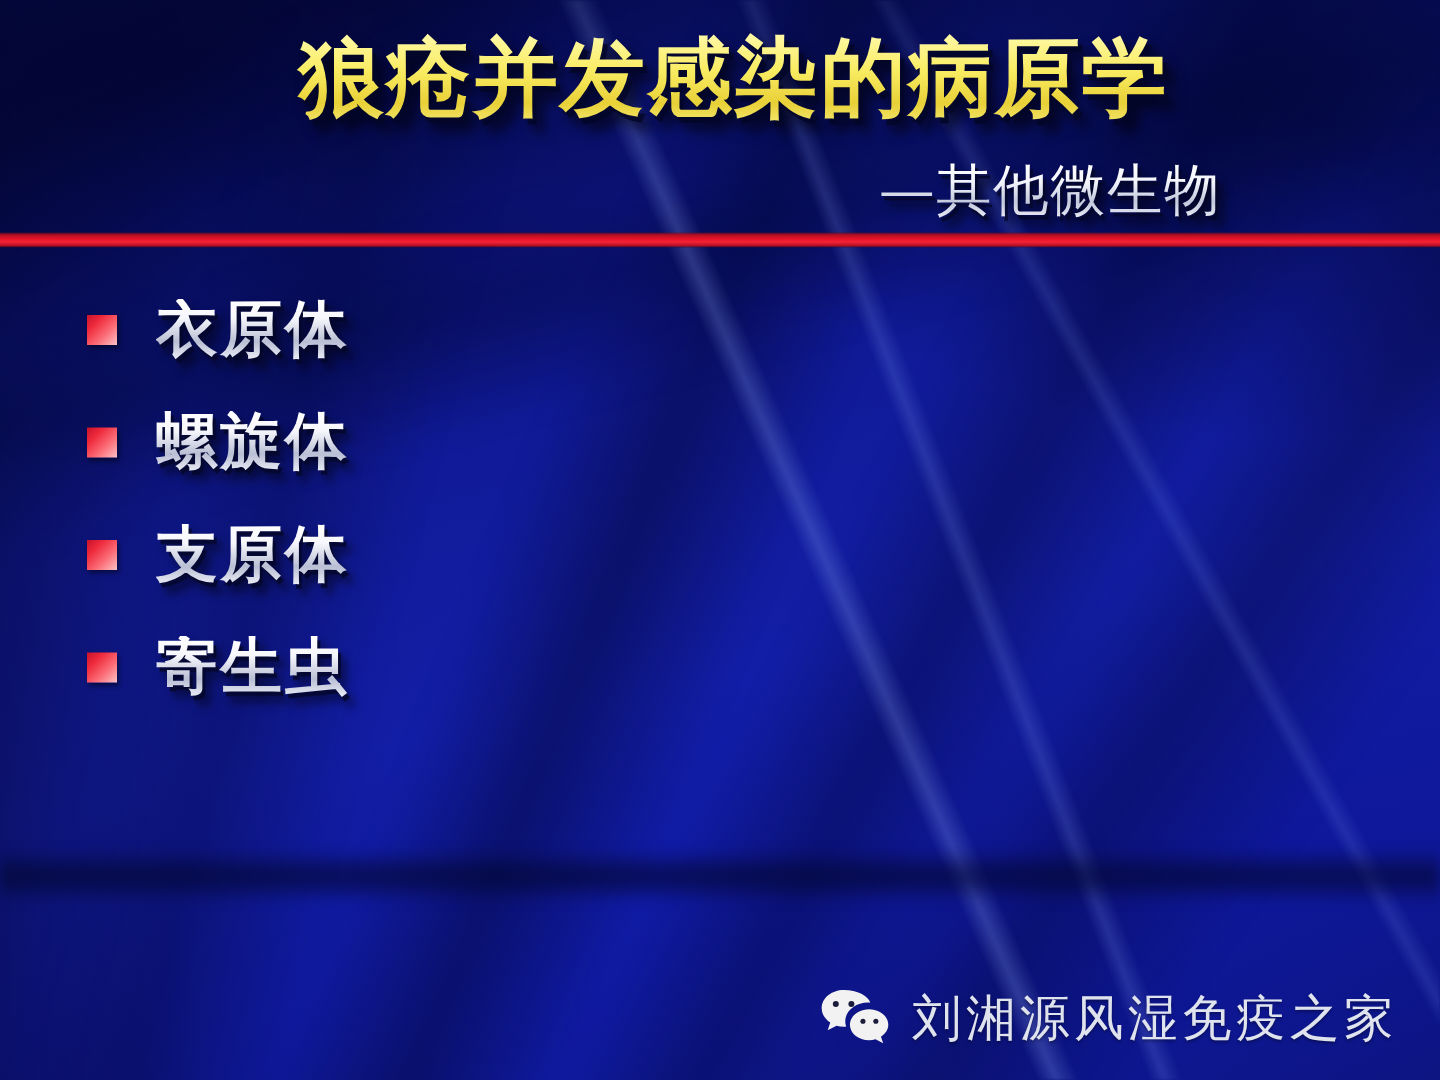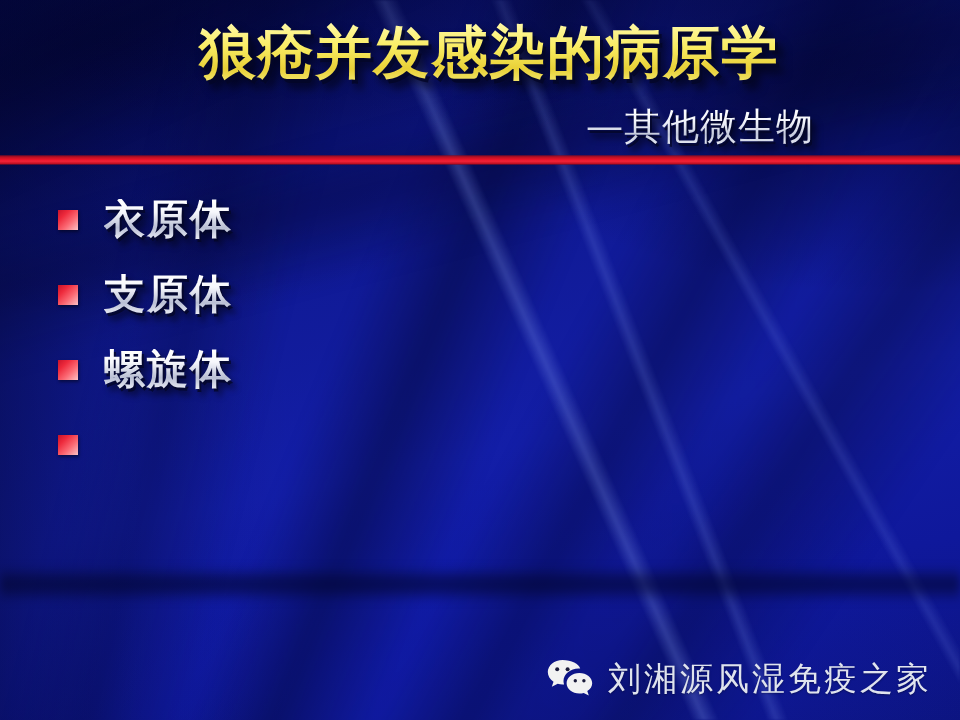--- a/index.html
+++ b/index.html
@@ -179,30 +179,31 @@
 
   <div class="bullets">
 
     <div class="bullet-row">
       <span class="bullet-marker"></span>
       <span class="bullet-text">衣原体</span>
     </div>
 
     <div class="bullet-row">
       <span class="bullet-marker"></span>
+      <span class="bullet-text">螺旋体</span>
+    </div>
+
+    <div class="bullet-row">
+      <span class="bullet-marker"></span>
       <span class="bullet-text">支原体</span>
     </div>
 
     <div class="bullet-row">
       <span class="bullet-marker"></span>
-      <span class="bullet-text">螺旋体</span>
-    </div>
-
-    <div class="bullet-row">
-      <span class="bullet-marker"></span>
+      <span class="bullet-text">寄生虫</span>
     </div>
 
   </div>
 
   <div class="footer">
     <svg class="wechat-icon" viewBox="0 0 48 40">
       <g fill="#f2f2f2">
         <path d="M16.6 2C8.4 2 1.8 7.4 1.8 14.1c0 3.9 2.2 7.3 5.7 9.6l-1.7 5.1 5.9-3.0c1.5 0.4 3.2 0.7 4.9 0.7
                  0.5 0 1.0 0 1.5-0.1 -0.4-1.1-0.6-2.3-0.6-3.5 0-6.9 6.8-12.5 15.2-12.5 0.5 0 1.0 0 1.5 0.1
                  C32.9 6.0 25.5 2 16.6 2z"></path>

